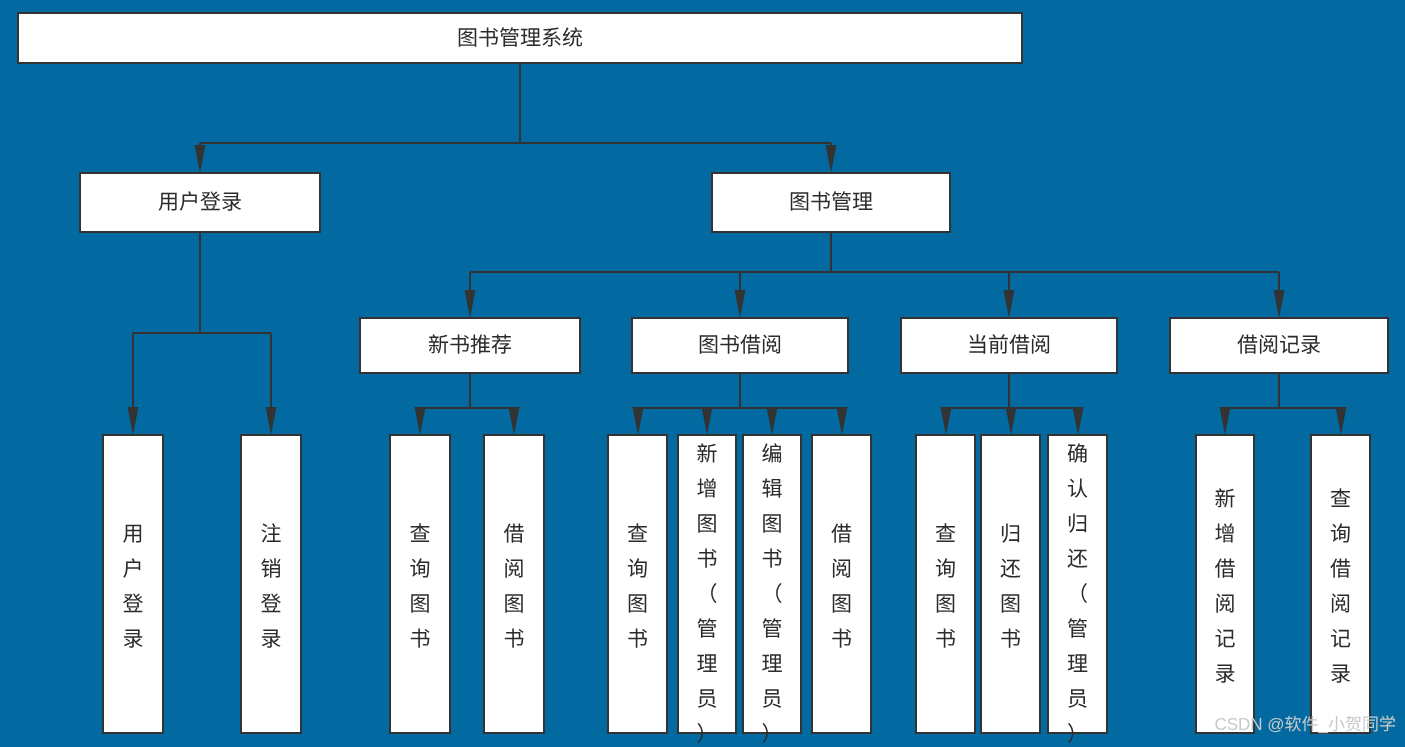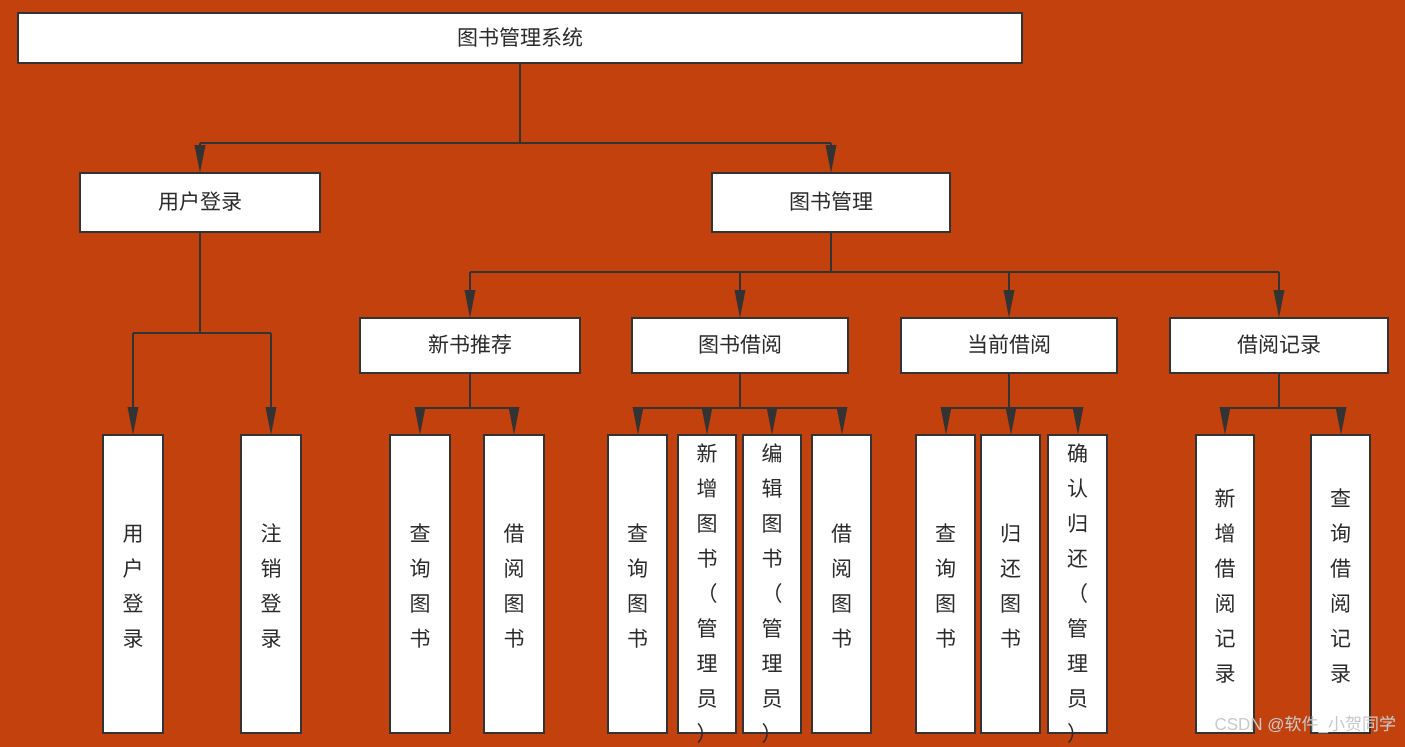--- a/index.html
+++ b/index.html
@@ -8,21 +8,21 @@
     padding: 0;
     background: #ffffff;
   }
   body {
     font-family: "Liberation Sans", "DejaVu Sans", sans-serif;
   }
   #diagram-root {
     position: relative;
     width: 1405px;
     height: 747px;
-    background: #c2410c;
+    background: #0369a1;
     overflow: hidden;
   }
   svg#tree-svg {
     position: absolute;
     top: 0;
     left: 0;
     width: 1405px;
     height: 747px;
     display: block;
   }

